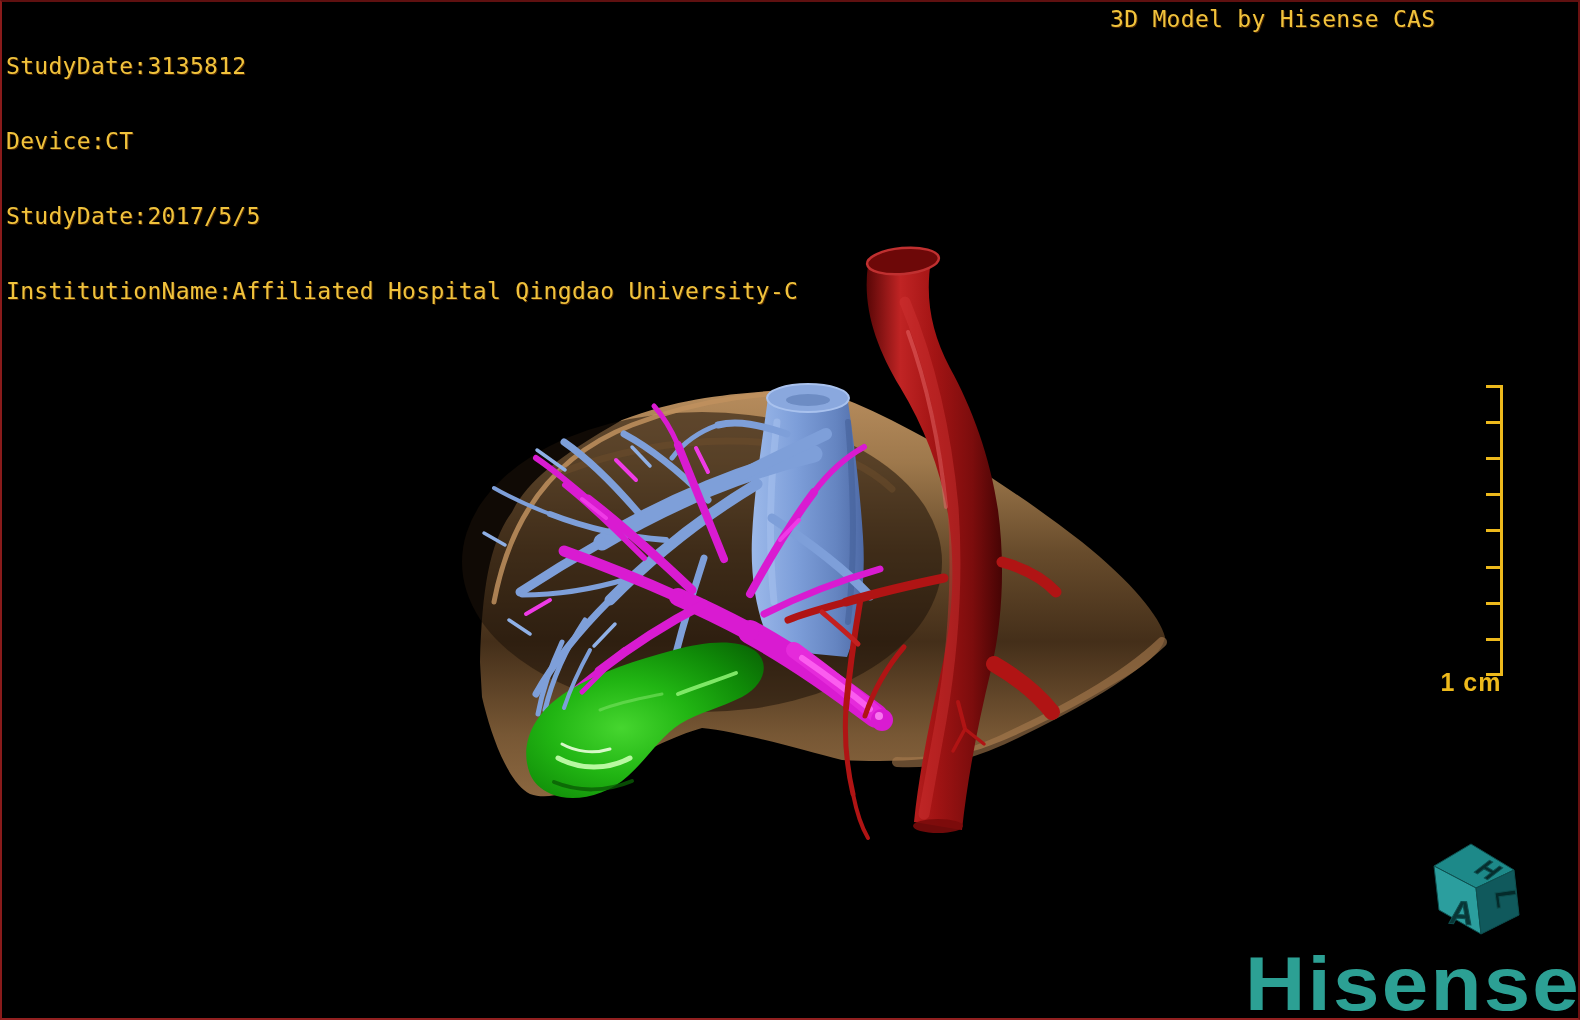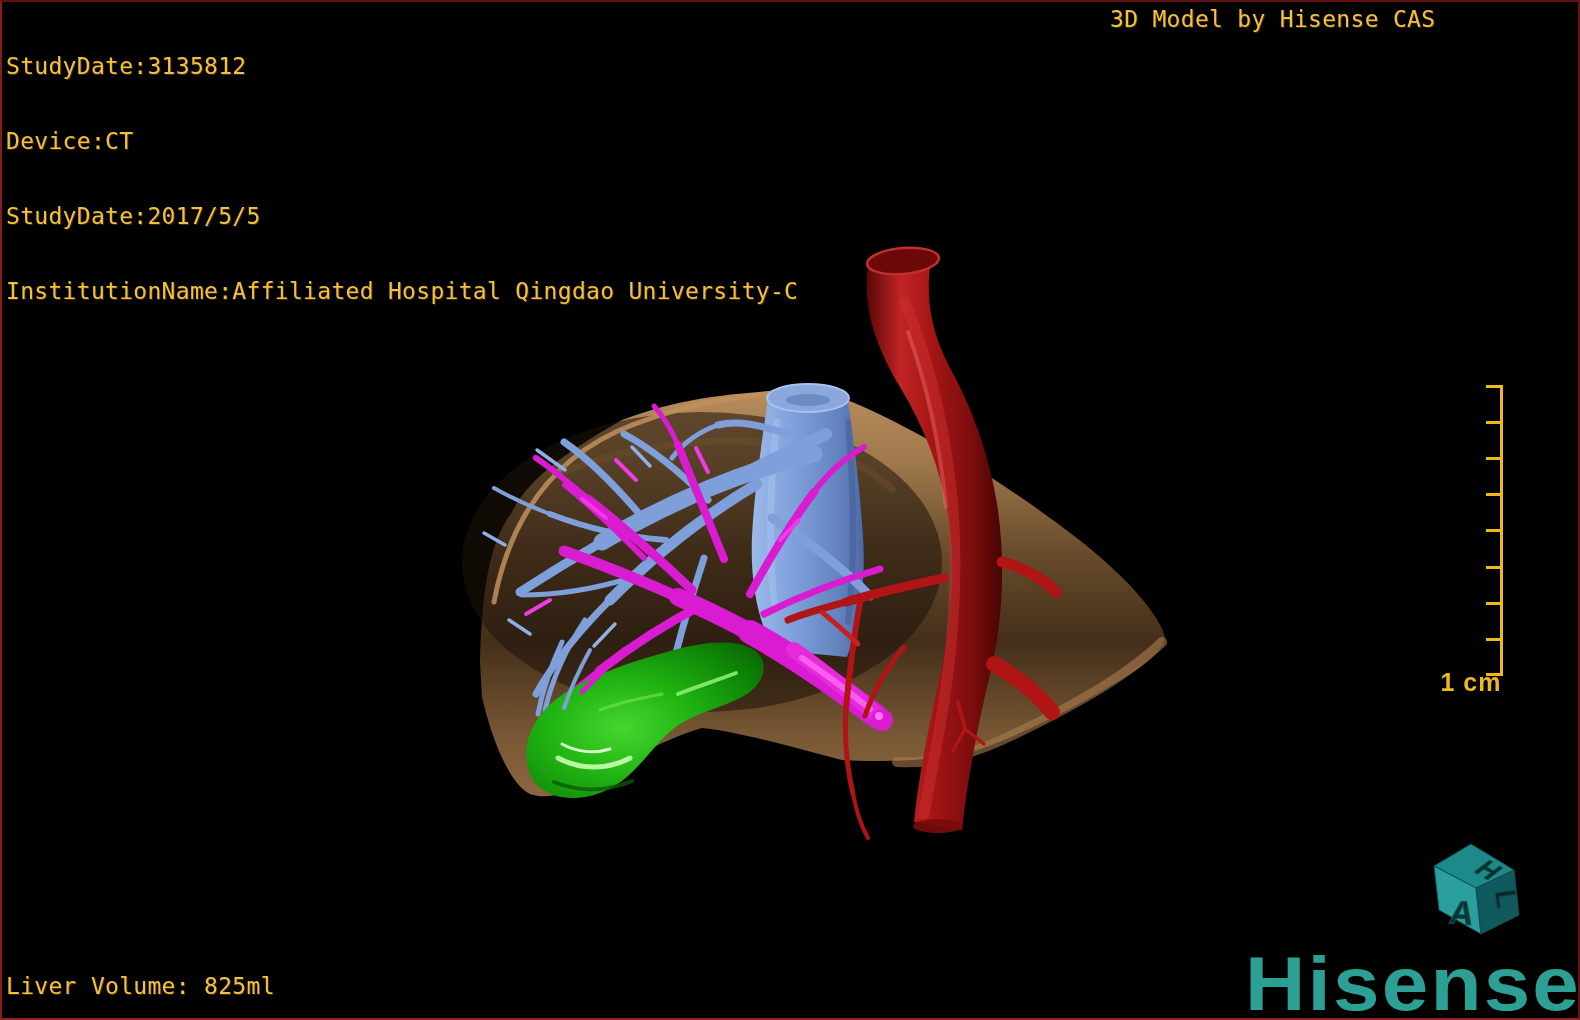--- a/index.html
+++ b/index.html
@@ -209,19 +209,18 @@
 
   <div id="patient-block" class="ovl">
     <div>StudyDate:3135812</div>
     <div>Device:CT</div>
     <div>StudyDate:2017/5/5</div>
     <div>InstitutionName:Affiliated Hospital Qingdao University-C</div>
   </div>
 
   <div id="watermark" class="ovl">3D Model by Hisense CAS</div>
 
-  <div id="liver-volume" class="ovl">Liver Volume: 825ml</div>
 
   <div id="scale-label">1 cm</div>
 
   <div id="brand-logo">Hisense</div>
 
 </div>
 
 </body></html>

